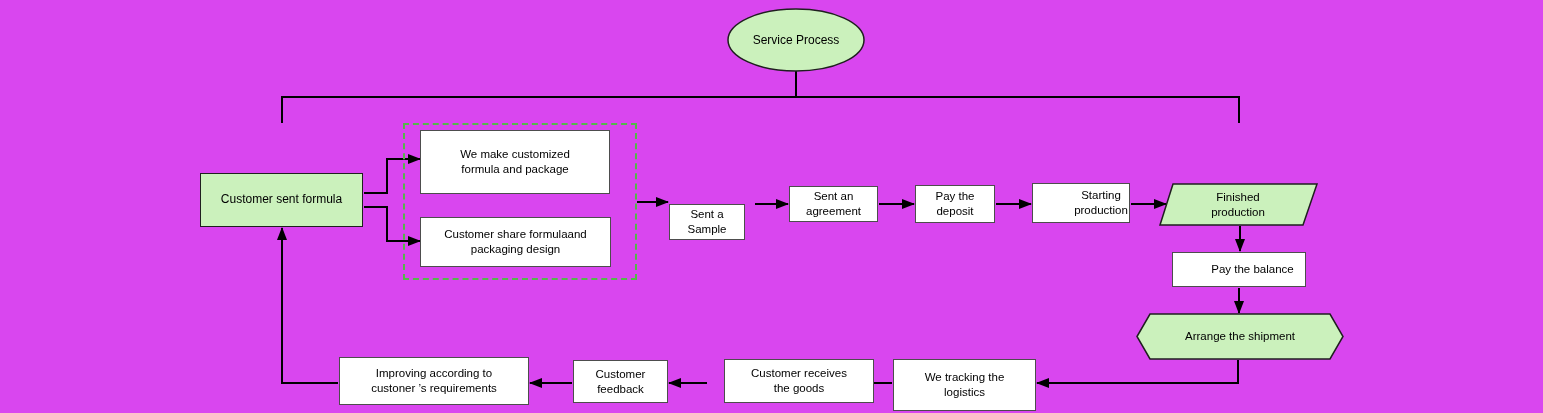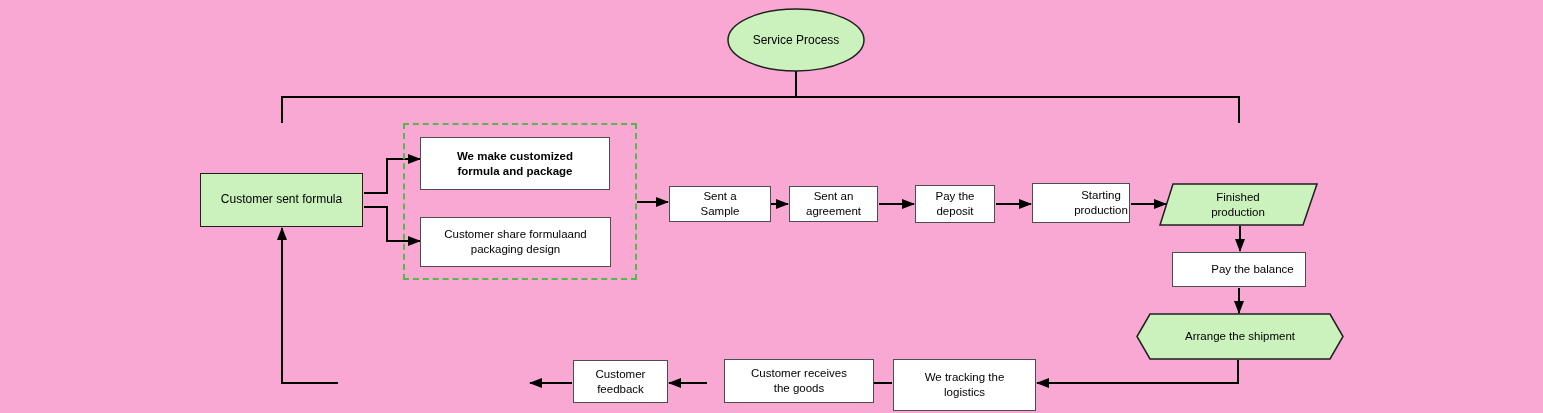--- a/index.html
+++ b/index.html
@@ -3,21 +3,21 @@
 <meta charset="utf-8">
 <style>
   * { margin: 0; padding: 0; box-sizing: border-box; }
   html, body { background: #ffffff; }
   body { font-family: "Liberation Sans", sans-serif; color: #000; }
 
   .canvas {
     position: relative;
     width: 1543px;
     height: 413px;
-    background: #f9a8d4;
+    background: #d946ef;
     overflow: hidden;
   }
 
   svg.layer { position: absolute; left: 0; top: 0; }
 
   .connector { stroke: var(--line, #000); stroke-width: 2; fill: none; }
   .shape-green { fill: var(--fill, #cbf1bc); stroke: var(--shape-border, #1f1f1f); stroke-width: 1.5; }
 
   .node {
     position: absolute;
@@ -84,36 +84,38 @@
 
   <div class="group-dashed" style="left:403px; top:123px; width:234px; height:157px;"></div>
 
   <div class="node overlay title-label" style="left:728px; top:10px; width:136px; height:61px;">Service Process</div>
   <div class="node overlay" style="left:1166px; top:184px; width:144px; height:41px;">Finished
 production</div>
   <div class="node overlay" style="left:1137px; top:314px; width:206px; height:45px;">Arrange the shipment</div>
 
   <div class="node green-rect" style="left:200px; top:173px; width:163px; height:54px;">Customer sent formula</div>
 
-  <div class="node rect" style="left:420px; top:137px; width:190px; height:53px;font-weight:bold;">We make customized
+  <div class="node rect" style="left:420px; top:130px; width:190px; height:64px;">We make customized
 formula and package</div>
   <div class="node rect" style="left:420px; top:217px; width:191px; height:50px;">Customer share formulaand
 packaging design</div>
 
-  <div class="node rect" style="left:669px; top:186px; width:102px; height:36px;">Sent a
+  <div class="node rect" style="left:669px; top:204px; width:76px; height:36px;">Sent a
 Sample</div>
   <div class="node rect" style="left:789px; top:186px; width:89px; height:36px;">Sent an
 agreement</div>
   <div class="node rect" style="left:915px; top:185px; width:80px; height:38px;">Pay the
 deposit</div>
   <div class="node rect" style="left:1032px; top:183px; width:98px; height:40px;padding-left:40px;">Starting
 production</div>
 
   <div class="node rect" style="left:1172px; top:252px; width:134px; height:35px;padding-left:27px;">Pay the balance</div>
 
   <div class="node rect" style="left:893px; top:359px; width:143px; height:52px;">We tracking the
 logistics</div>
   <div class="node rect" style="left:708px; top:359px; width:150px; height:44px;margin-left:16px;">Customer receives
 the goods</div>
   <div class="node rect" style="left:573px; top:360px; width:95px; height:43px;">Customer
 feedback</div>
+  <div class="node rect" style="left:339px; top:357px; width:190px; height:48px;">Improving according to
+custoner ’s requirements</div>
 
 </div>
 
 </body></html>

